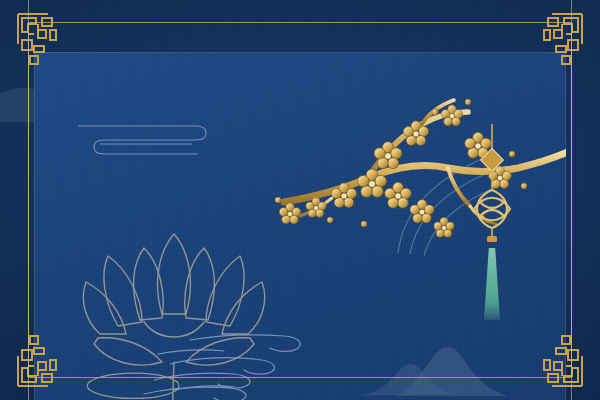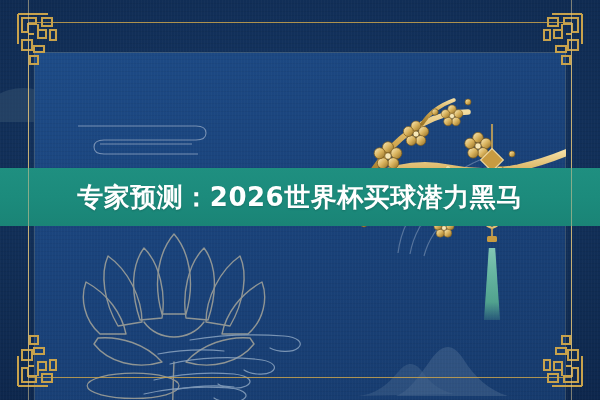--- a/index.html
+++ b/index.html
@@ -346,19 +346,16 @@
       <path d="M6,28 h10 v10 h-10 z"></path>
       <path d="M22,18 h8 v8 h-8 z"></path>
       <path d="M14,44 h8 v8 h-8 z"></path>
       <path d="M2,2 h30 M2,2 v30"></path>
       <path d="M12,22 h6 M22,12 v6"></path>
       <path d="M18,34 h10 v6 h-10 z"></path>
       <path d="M34,18 h6 v10 h-6 z"></path>
     </g>
   </svg>
 
-  <div class="band">
-    <div class="band-title">专家预测：2026世界杯买球潜力黑马</div>
-  </div>
   <div class="band-line bl-l"></div>
   <div class="band-line bl-r"></div>
 
 </div>
 
 </body></html>

